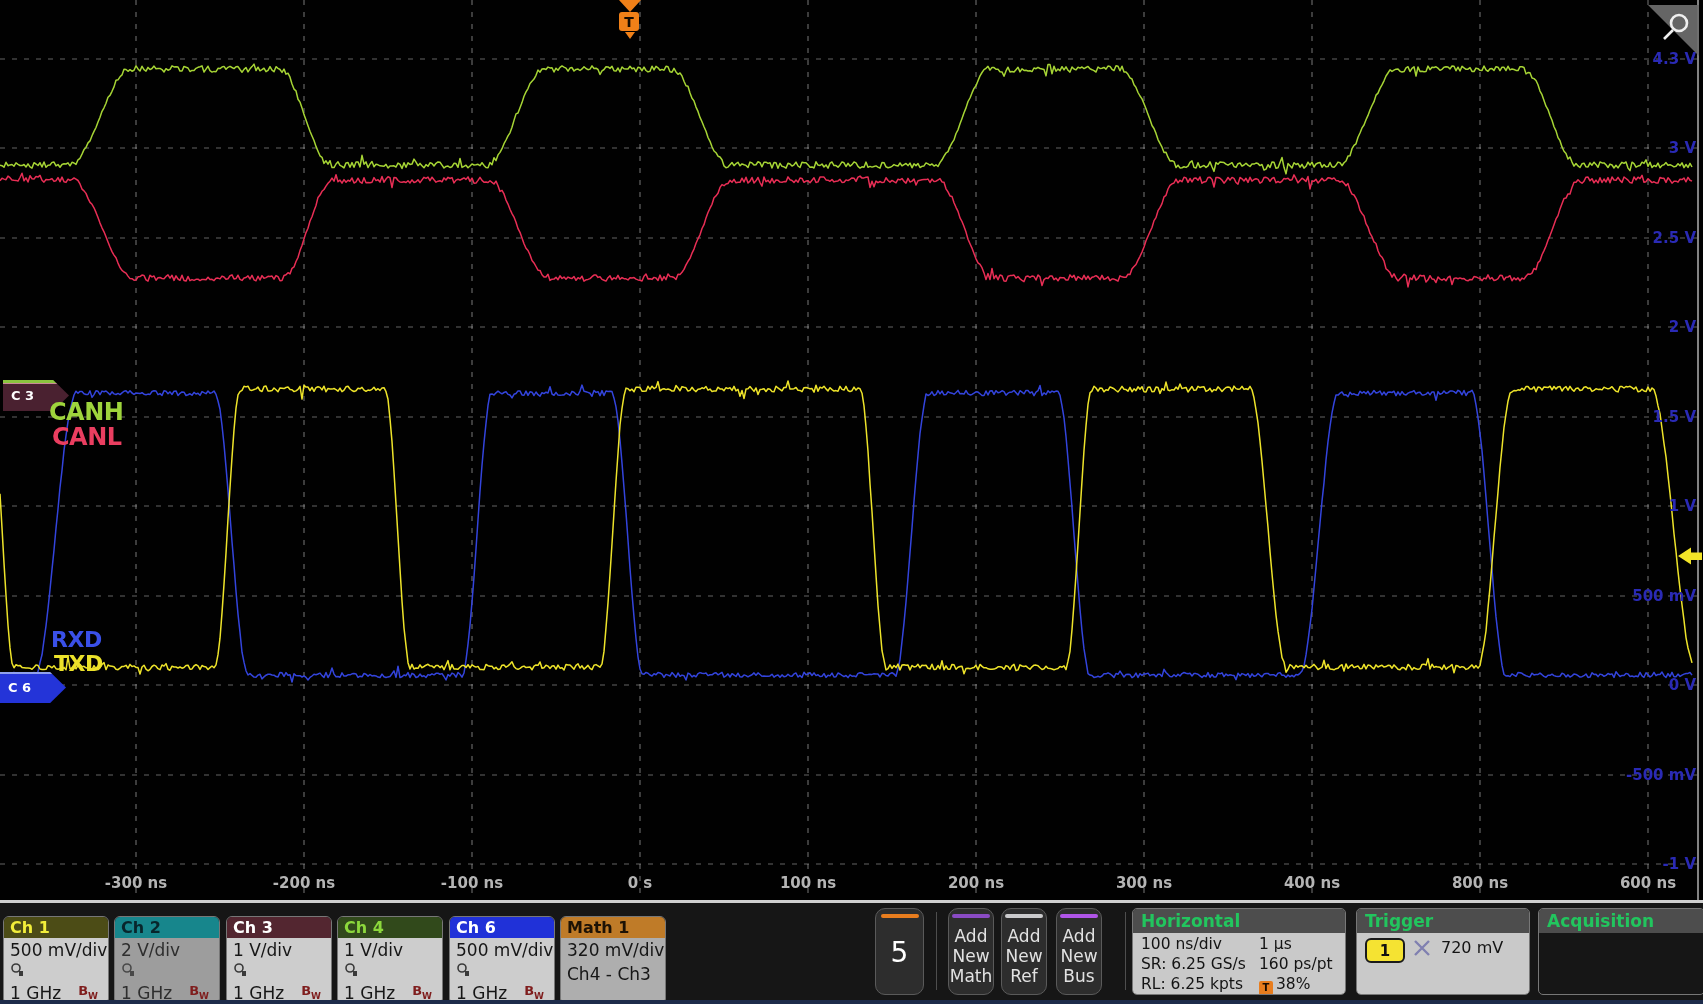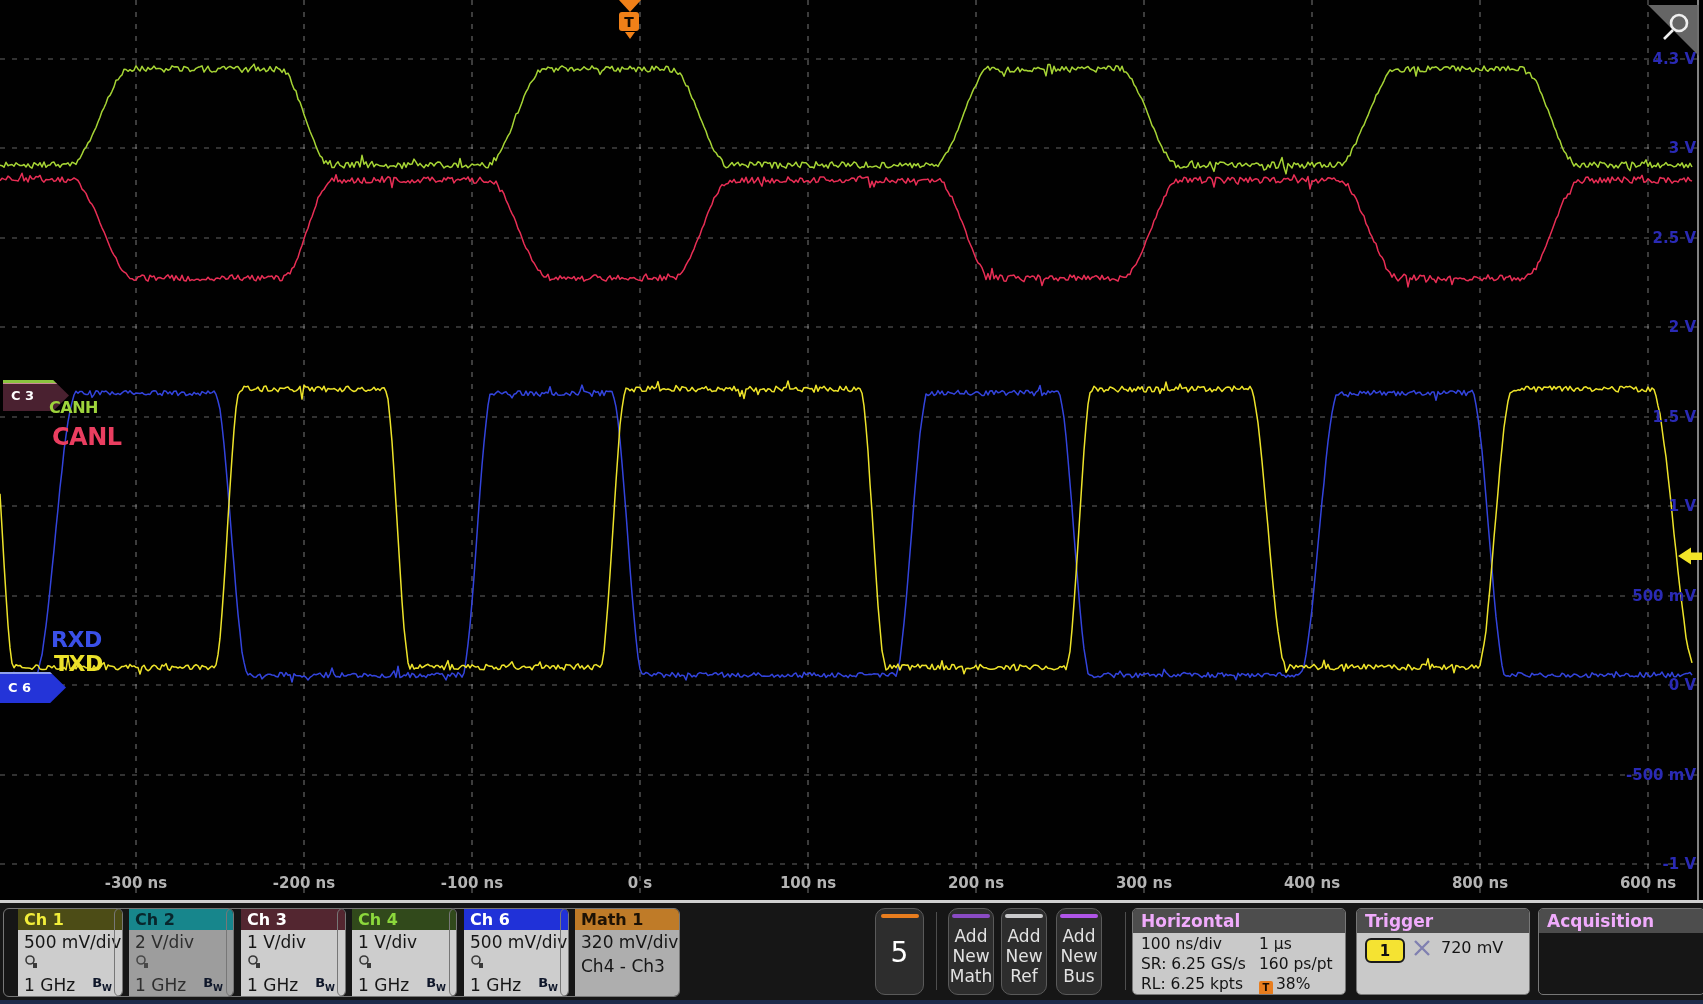--- a/index.html
+++ b/index.html
@@ -7,55 +7,55 @@
        font-family:"DejaVu Sans","Liberation Sans",sans-serif;-webkit-font-smoothing:antialiased;}
   #plot-svg{position:absolute;left:0;top:0;z-index:1;}
   #plot-labels{position:absolute;left:0;top:0;width:1703px;height:900px;z-index:3;}
   .volt-label{position:absolute;right:7px;font-size:15px;font-weight:700;color:#2a2ab5;white-space:nowrap;}
   .time-label{position:absolute;top:874px;font-size:15px;font-weight:600;color:#b4b4b4;transform:translateX(-50%);white-space:nowrap;}
   .chan-tag{position:absolute;color:#fff;font-size:13px;font-weight:600;display:flex;align-items:center;
             padding:0 12px 0 8px;height:31px;clip-path:polygon(0 0,76% 0,100% 50%,76% 100%,0 100%);}
   #c3-tag{left:3px;top:380px;width:46px;background:linear-gradient(#8ac43e 0 2.5px,#c98a96 2.5px 4px,#4a2130 4px);}
   #c6-tag{left:0px;top:672px;width:46px;background:linear-gradient(#8fa0ee 0 2.5px,#2434d8 2.5px);}
   .trace-label{position:absolute;font-weight:700;letter-spacing:-.5px;}
-  #lbl-canh{left:49px;top:398px;font-size:16px;color:#9ed43c;}
+  #lbl-canh{left:49px;top:398px;font-size:24px;color:#9ed43c;}
   #lbl-canl{left:52px;top:423px;font-size:24px;color:#ea3e60;}
   #lbl-rxd{left:51px;top:627px;font-size:22px;color:#3a50e8;}
   #lbl-txd{left:54px;top:651px;font-size:22px;color:#ece22a;}
   
   #trig-marker{position:absolute;left:619px;top:0;width:22px;z-index:4;}
   #trig-tri-top{width:0;height:0;border-left:11px solid transparent;border-right:11px solid transparent;border-top:12px solid #f08018;}
   #trig-box{width:20px;height:19px;background:#f08018;border-radius:3px;margin-top:0px;
             display:flex;align-items:center;justify-content:center;color:#140a00;font-size:14px;font-weight:700;}
   #trig-tri-bot{width:0;height:0;margin:1px auto 0;border-left:5px solid transparent;border-right:5px solid transparent;border-top:7px solid #f08018;}
   #right-edge-line{position:absolute;left:1697px;top:0;width:2px;height:900px;background:#9a9a9a;opacity:.85;z-index:2;}
   #corner-zoom{position:absolute;left:0;top:0;z-index:5;}
   #level-arrow{position:absolute;left:0;top:0;z-index:4;}
   
   #bottom-bar{position:absolute;left:0;top:900px;width:1703px;height:104px;background:#161616;z-index:6;}
   #bar-topline{position:absolute;left:0;top:0;width:1703px;height:3px;background:#cfcfcf;}
   #bottom-edge{position:absolute;left:0;top:100px;width:1703px;height:4px;background:#1d2b4a;}
-  .ch-badge{position:absolute;top:8px;width:104px;height:87px;border-radius:6px;overflow:hidden;border:1px solid #777;padding-left:14px;}
+  .ch-badge{position:absolute;top:16px;width:104px;height:87px;border-radius:6px;overflow:hidden;border:1px solid #777;}
   .ch-head{height:21px;display:flex;align-items:center;padding-left:6px;font-size:16px;font-weight:600;}
   .ch-body{height:66px;background:#cdcdcd;color:#161616;font-size:17px;padding:2px 0 0 6px;position:relative;}
   .ch-scale{line-height:20px;}
   .ch-bw-row{position:absolute;left:6px;bottom:3px;font-size:17px;}
-  .bw-badge{position:absolute;right:10px;bottom:5px;font-size:13px;font-weight:700;color:#0f172a;}
+  .bw-badge{position:absolute;right:10px;bottom:5px;font-size:13px;font-weight:700;color:#7f1d1d;}
   .bw-badge sub{font-size:9px;}
   .probe-ico{position:absolute;left:6px;top:24px;}
   .dark-btn{position:absolute;top:8px;height:85px;background:#2d2d2d;border:1px solid #5a5a5a;border-radius:10px;
             display:flex;flex-direction:column;align-items:center;}
   .btn-bar{width:38px;height:4px;border-radius:2px;margin-top:5px;}
   #overlay-btn{left:875px;width:47px;}
   #overlay-btn .num{color:#fff;font-size:28px;margin-top:18px;}
   .add-btn{width:44px;}
   .add-btn .txt{color:#e2e2e2;font-size:17px;line-height:1.18;text-align:center;white-space:pre-line;margin-top:8px;}
   .vsep{position:absolute;top:12px;width:1px;height:78px;background:#4e4e4e;}
   .panel{position:absolute;top:8px;height:85px;border-radius:5px;overflow:hidden;border:1px solid #777;}
-  .panel-head{height:24px;background:#4d4d4d;color:#f0abfc;font-size:17px;font-weight:600;display:flex;align-items:center;padding-left:8px;}
+  .panel-head{height:24px;background:#4d4d4d;color:#22c55e;font-size:17px;font-weight:600;display:flex;align-items:center;padding-left:8px;}
   .panel-body{position:relative;height:61px;background:#c9c9c9;color:#141414;font-size:15.5px;}
   .pb-item{position:absolute;white-space:nowrap;}
   #panel-horizontal{left:1132px;width:212px;}
   #panel-trigger{left:1356px;width:172px;}
   #panel-acquisition{left:1538px;width:165px;}
   .trig-pill{position:absolute;left:8px;top:5px;width:36px;height:21px;background:#f5e332;border:2px solid #1a1a1a;border-radius:6px;
              display:flex;align-items:center;justify-content:center;font-size:15px;font-weight:700;color:#111;}
   .tflag{display:inline-block;width:14px;height:14px;background:#e87d1e;border-radius:2px;color:#190c00;font-size:10px;font-weight:700;
          text-align:center;line-height:14px;vertical-align:-2px;margin-right:3px;}
 </style>

